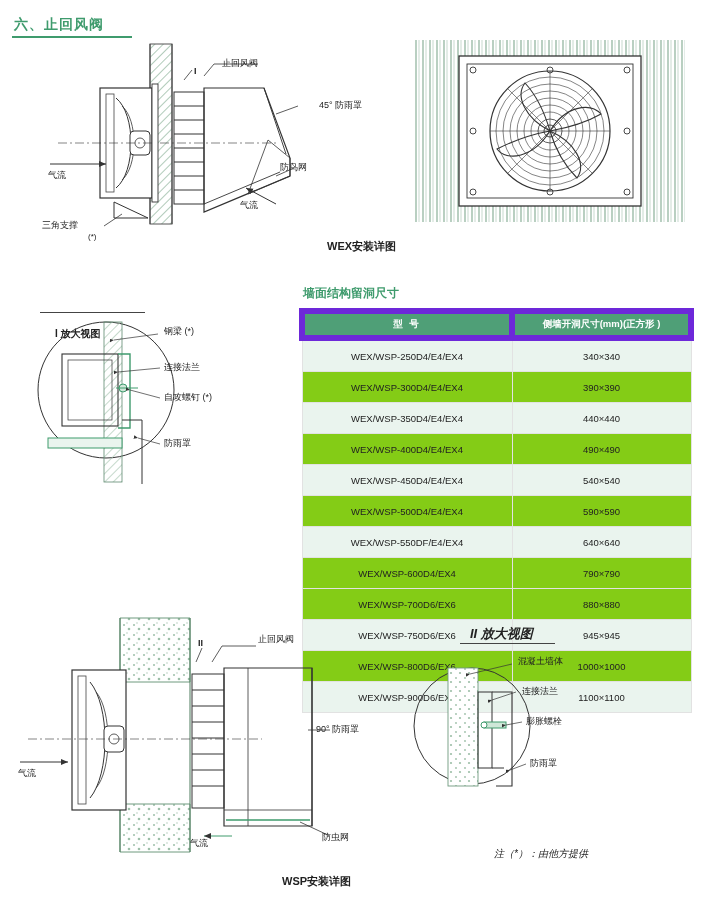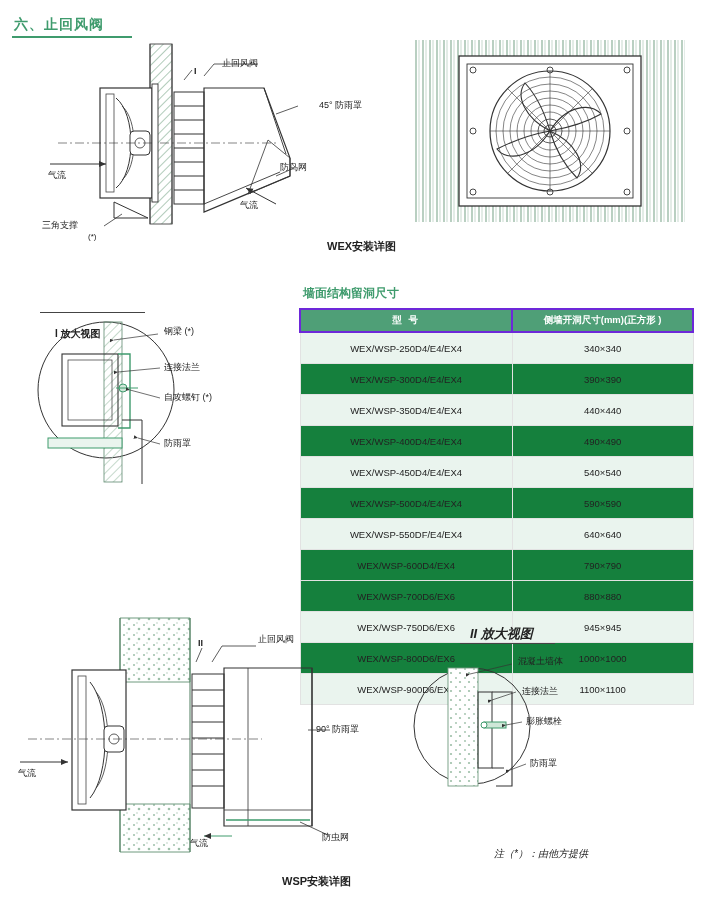--- a/index.html
+++ b/index.html
@@ -64,35 +64,35 @@
   }
   table{
     border-collapse:collapse;
     width:395px;
     font-size:9.5px;
   }
   th{
     background:#4f9f77;
     color:#ffffff;
     font-weight:bold;
-    border:2px solid #6d28d9;
+    border:6px solid #6d28d9;
     padding:4px 2px;
     text-align:center;
     letter-spacing:2px;
   }
   th.col2{letter-spacing:0;}
   td{
     border:1px solid #e2e2e2;
     padding:7px 2px;
     text-align:center;
     color:#222;
     height:16px;
   }
   tr.alt td{background:#eaf4ee;}
-  tr.plain td{background:#15803d;}
+  tr.plain td{background:#84cc16;}
 
   
   #wsp-drawing{position:absolute;left:12px;top:612px;width:380px;height:250px;}
 
   
   #detail2{position:absolute;left:400px;top:630px;width:290px;height:200px;text-align:center;}
   .detail2-title{left:470px;top:625px;font-size:13px;font-weight:bold;font-style:italic;}
   .detail2-rule{position:absolute;left:460px;top:643px;width:95px;height:1px;background:#444;}
   .note{position:absolute;left:494px;top:847px;font-size:10px;color:#222;font-style:italic;}
 </style>

